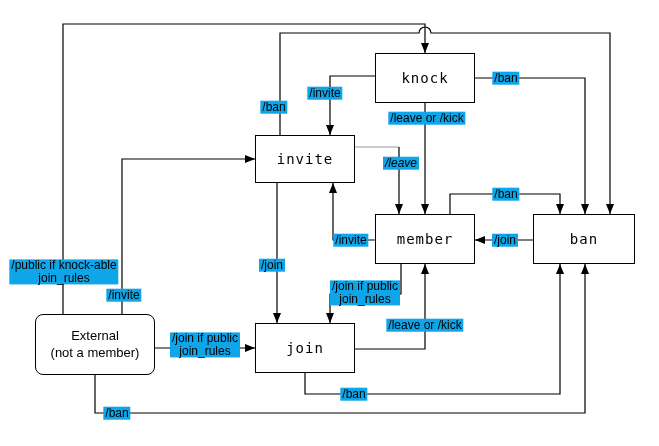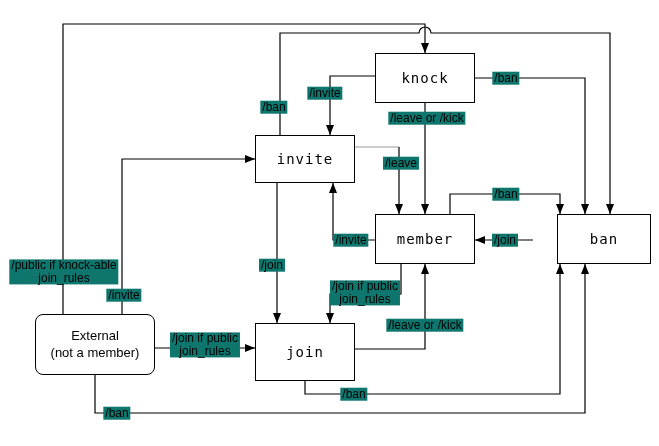--- a/index.html
+++ b/index.html
@@ -11,21 +11,21 @@
   .node{
     position:absolute;box-sizing:border-box;border:1px solid #000000;background:#ffffff;
     display:flex;align-items:center;justify-content:center;text-align:center;
     white-space:pre;color:#000000;
   }
   .node.mono{font-family:"DejaVu Sans Mono","Liberation Mono",monospace;font-size:14px;letter-spacing:1px;}
   .node.sans{font-family:"Liberation Sans",sans-serif;font-size:13px;line-height:1.3;}
   .node.rounded{border-radius:8px;}
   .edge-label{
     position:absolute;transform:translate(-50%,-50%);
-    background:#0f766e;padding:0 2px;
+    background:#0ea5e9;padding:0 2px;
     font-size:12px;line-height:1.05;text-align:center;white-space:pre;color:#000000;
   }
 </style>
 </head>
 <body>
 
 <div class="stage" id="stage">
   <svg class="edge-layer" id="edge-layer" viewBox="0 0 659 446" xmlns="http://www.w3.org/2000/svg">
     <defs>
       <marker id="arrowhead" markerUnits="userSpaceOnUse" markerWidth="12" markerHeight="10" viewBox="0 0 12 10" refX="11" refY="5" orient="auto">
@@ -49,35 +49,35 @@
         <path d="M 450 214 L 450 194 L 560 194 L 560 214" fill="none" stroke="#000000" stroke-width="1.2" marker-end="url(#arrowhead)"></path>
         <path d="M 355 349 L 425 349 L 425 264" fill="none" stroke="#000000" stroke-width="1.2" marker-end="url(#arrowhead)"></path>
         <path d="M 305 373 L 305 394 L 560 394 L 560 264" fill="none" stroke="#000000" stroke-width="1.2" marker-end="url(#arrowhead)"></path>
         <path d="M 533 240 L 475 240" fill="none" stroke="#000000" stroke-width="1.2" marker-end="url(#arrowhead)"></path>
       </g>
   </svg>
 
 <div class="node mono" style="left: 375px; top: 53px; width: 100px; height: 50px;">knock</div>
     <div class="node mono" style="left: 255px; top: 135px; width: 100px; height: 48px;">invite</div>
     <div class="node mono" style="left: 375px; top: 214px; width: 100px; height: 50px;">member</div>
-    <div class="node mono" style="left: 557px; top: 214px; width: 94px; height: 50px;">ban</div>
-    <div class="node mono" style="left: 255px; top: 323px; width: 100px; height: 58px;">join</div>
+    <div class="node mono" style="left: 533px; top: 214px; width: 102px; height: 50px;">ban</div>
+    <div class="node mono" style="left: 255px; top: 323px; width: 100px; height: 50px;">join</div>
     <div class="node sans rounded" style="left: 35px; top: 314px; width: 120px; height: 61px;">External
 (not a member)</div>
     <div class="edge-label" style="left: 64px; top: 272px;">/public if knock-able
 join_rules</div>
     <div class="edge-label" style="left: 124px; top: 295px;">/invite</div>
     <div class="edge-label" style="left: 205px; top: 345px;">/join if public
 join_rules</div>
     <div class="edge-label" style="left: 117px; top: 413px;">/ban</div>
     <div class="edge-label" style="left: 325px; top: 93px;">/invite</div>
     <div class="edge-label" style="left: 427px; top: 118px;">/leave or /kick</div>
     <div class="edge-label" style="left: 506px; top: 78px;">/ban</div>
     <div class="edge-label" style="left: 272px; top: 253px; margin-top: 12px;">/join</div>
-    <div class="edge-label" style="left: 401px; top: 163px;">/leave</div>
+    <div class="edge-label" style="left: 401px; top: 163px; font-style: italic;">/leave</div>
     <div class="edge-label" style="left: 274px; top: 107px;">/ban</div>
     <div class="edge-label" style="left: 351px; top: 240px;">/invite</div>
     <div class="edge-label" style="left: 365px; top: 293px;">/join if public
 join_rules</div>
     <div class="edge-label" style="left: 506px; top: 194px;">/ban</div>
     <div class="edge-label" style="left: 425px; top: 325px;">/leave or /kick</div>
     <div class="edge-label" style="left: 354px; top: 394px;">/ban</div>
     <div class="edge-label" style="left: 505px; top: 240px;">/join</div>
   </div>
 

